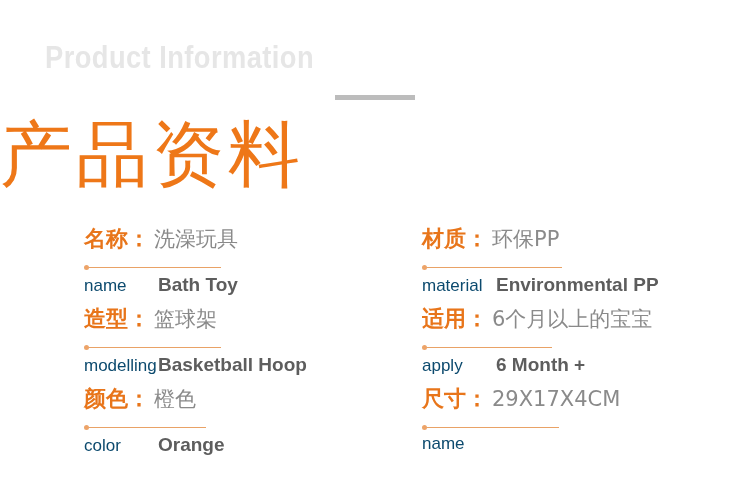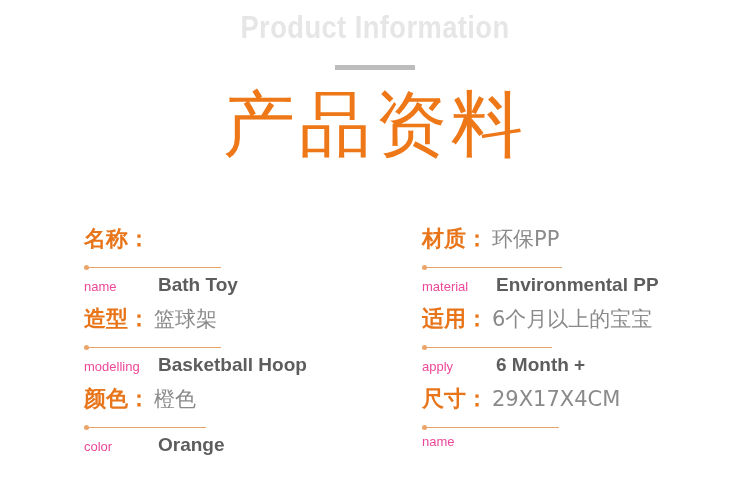--- a/index.html
+++ b/index.html
@@ -11,22 +11,21 @@
     height: 500px;
     background: #ffffff;
     font-family: "Liberation Sans", "DejaVu Sans", sans-serif;
     overflow: hidden;
     position: relative;
   }
 
   
   .header-block {
     width: 100%;
-    text-align: center;
-    padding-top: 12px;
+    padding-top: 42px;
   }
   .eyebrow {
     font-family: "Liberation Sans Narrow", "Liberation Sans", sans-serif;
     font-weight: bold;
     font-size: 31px;
     letter-spacing: 0.5px;
     color: #e6e6e6;
     line-height: 1;
     transform: scaleX(0.88);
     transform-origin: center;
@@ -118,22 +117,22 @@
 
   .en-line {
     display: flex;
     align-items: baseline;
     white-space: nowrap;
     margin-top: 3px;
     height: 26px;
   }
   .en-label {
     font-family: "Liberation Sans", sans-serif;
-    font-size: 13px;
-    color: #ec4899;
+    font-size: 17px;
+    color: #0c4a6e;
     line-height: 1;
     width: 74px;
     flex: 0 0 74px;
   }
   .en-value {
     font-family: "Liberation Sans", sans-serif;
     font-weight: bold;
     font-size: 19px;
     color: #5d5d5d;
     line-height: 1;
@@ -148,20 +147,21 @@
   <div class="main-title">产品资料</div>
 </div>
 
 <div class="spec-grid">
 
   <div class="spec-col left">
 
     <div class="spec-row">
       <div class="cn-line">
         <span class="cn-label">名称：</span>
+        <span class="cn-value">洗澡玩具</span>
       </div>
       <div class="rule w135">
         <span class="bar"></span>
         <span class="dot"></span>
       </div>
       <div class="en-line">
         <span class="en-label">name</span>
         <span class="en-value">Bath Toy</span>
       </div>
     </div>

